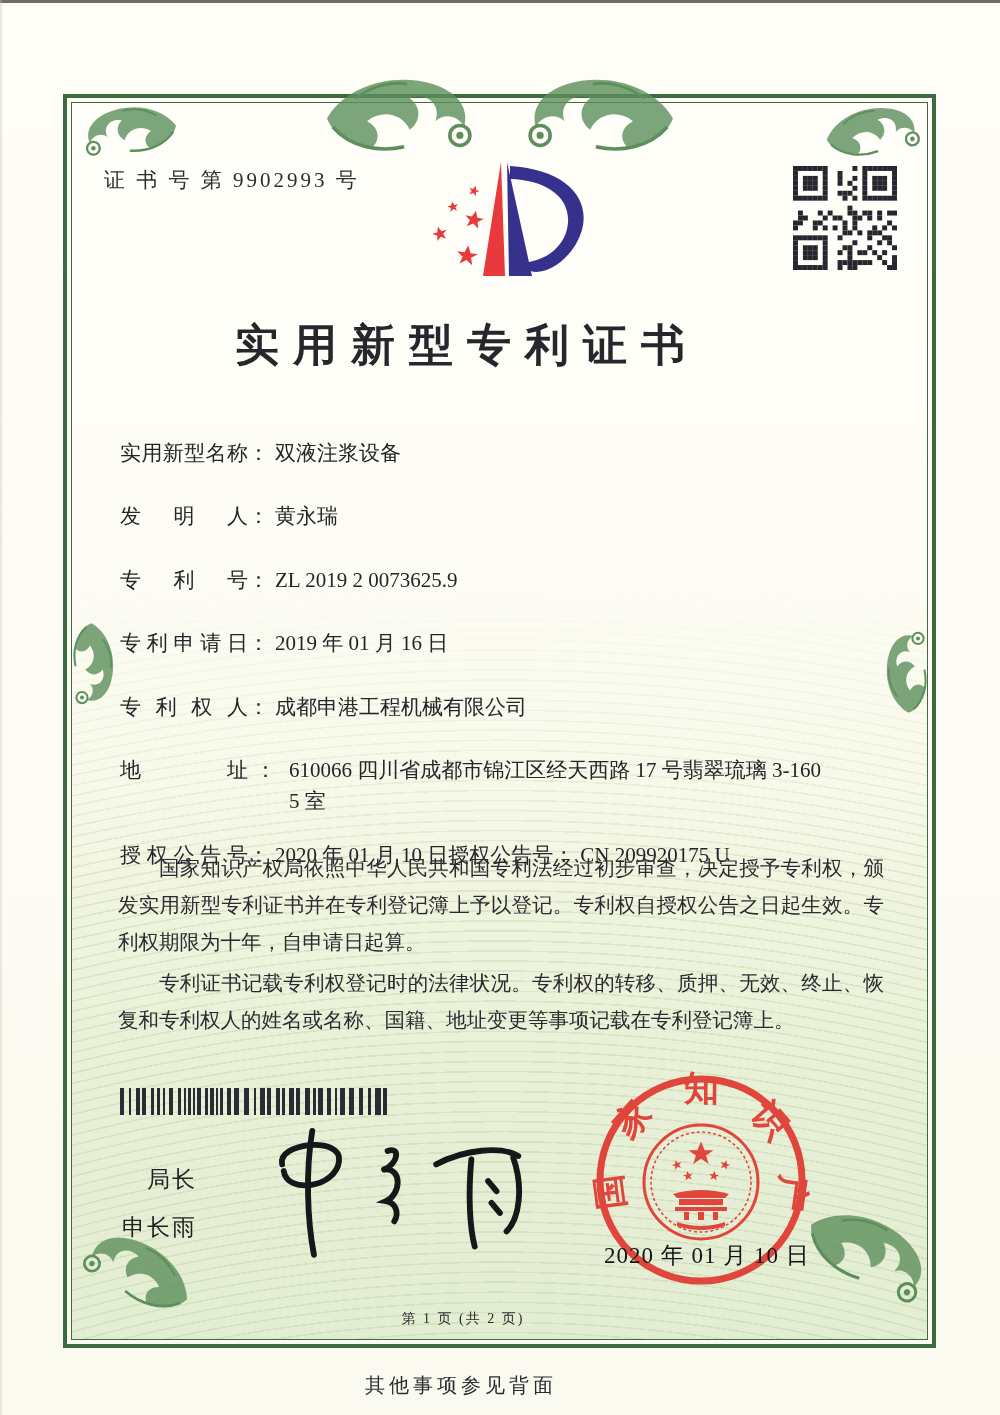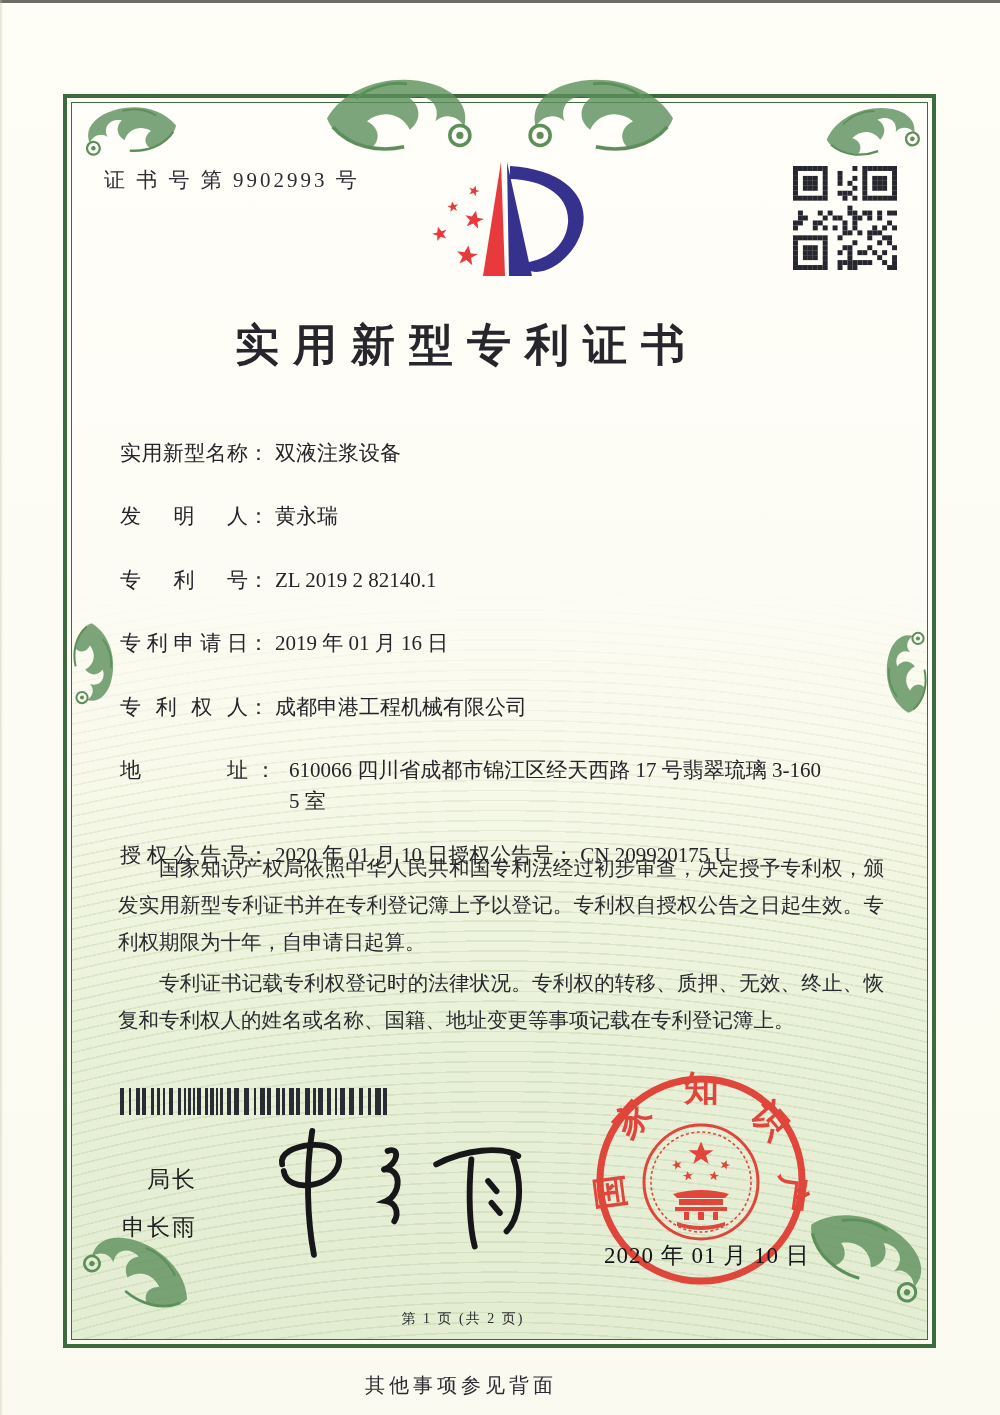--- a/index.html
+++ b/index.html
@@ -372,21 +372,21 @@
         <span class="val">双液注浆设备</span>
     </div>
     <div class="frow">
       <span class="lbl">发明人</span>
         <span class="colon">：</span>
         <span class="val">黄永瑞</span>
     </div>
     <div class="frow">
       <span class="lbl">专利号</span>
         <span class="colon">：</span>
-        <span class="val">ZL 2019 2 82140.1</span>
+        <span class="val">ZL 2019 2 0073625.9</span>
     </div>
     <div class="frow">
       <span class="lbl">专利申请日</span>
         <span class="colon">：</span>
         <span class="val">2019 年 01 月 16 日</span>
     </div>
     <div class="frow">
       <span class="lbl">专利权人</span>
         <span class="colon">：</span>
         <span class="val">成都申港工程机械有限公司</span>

